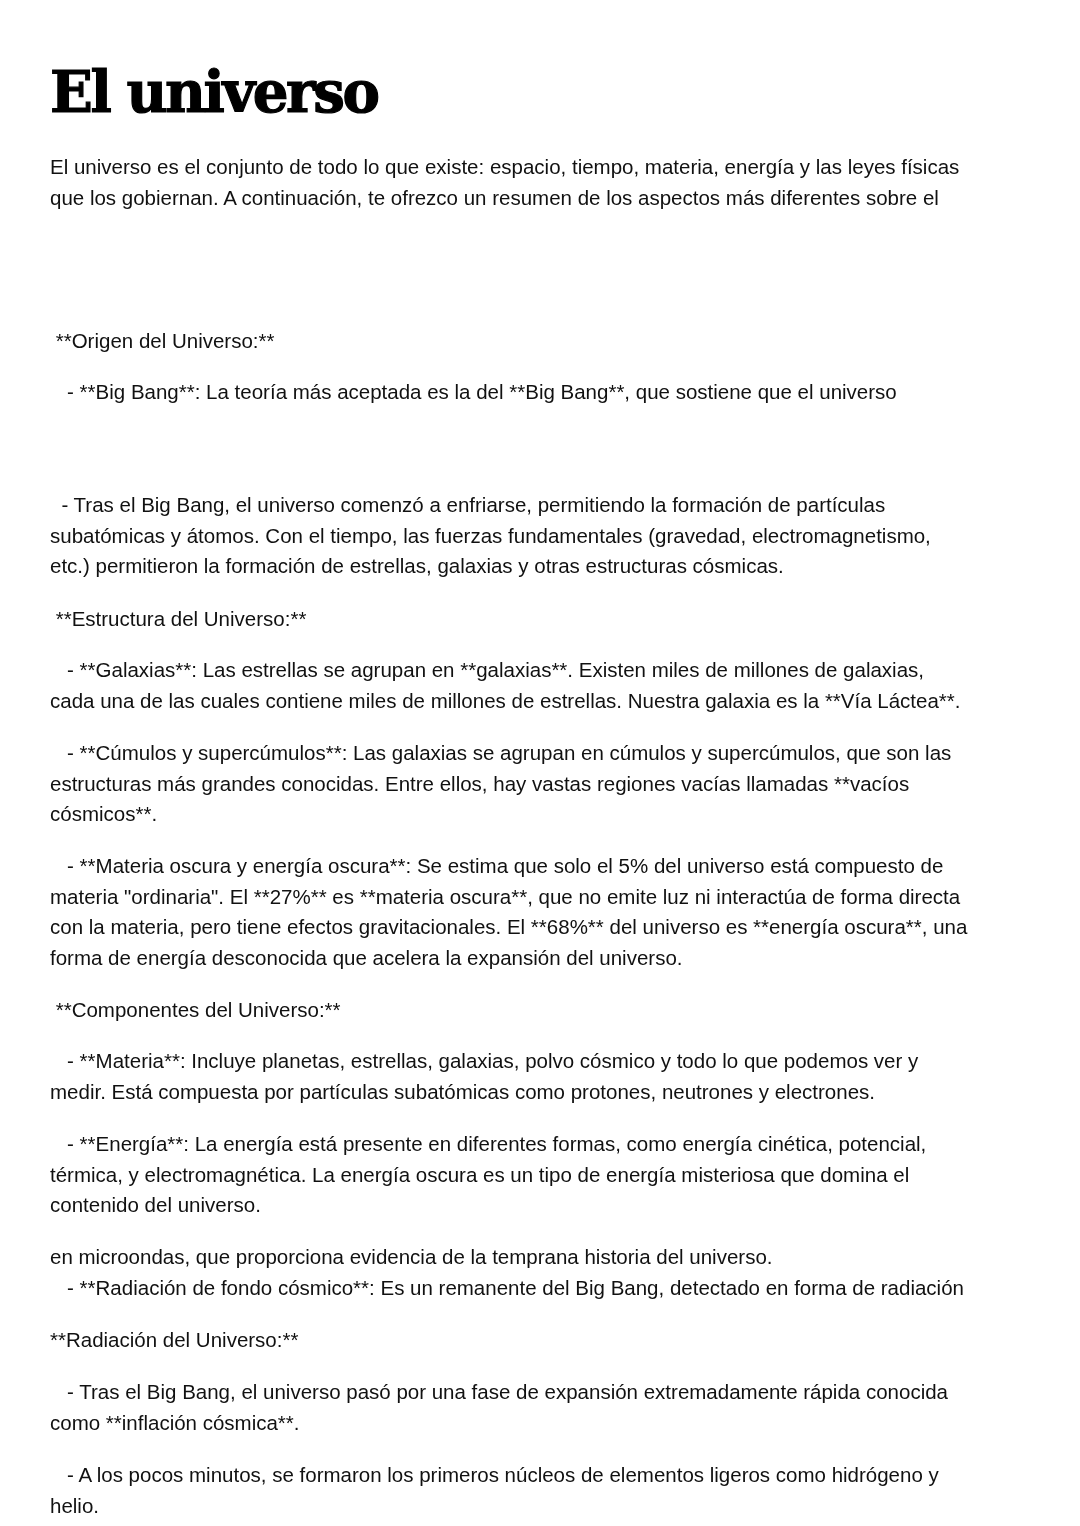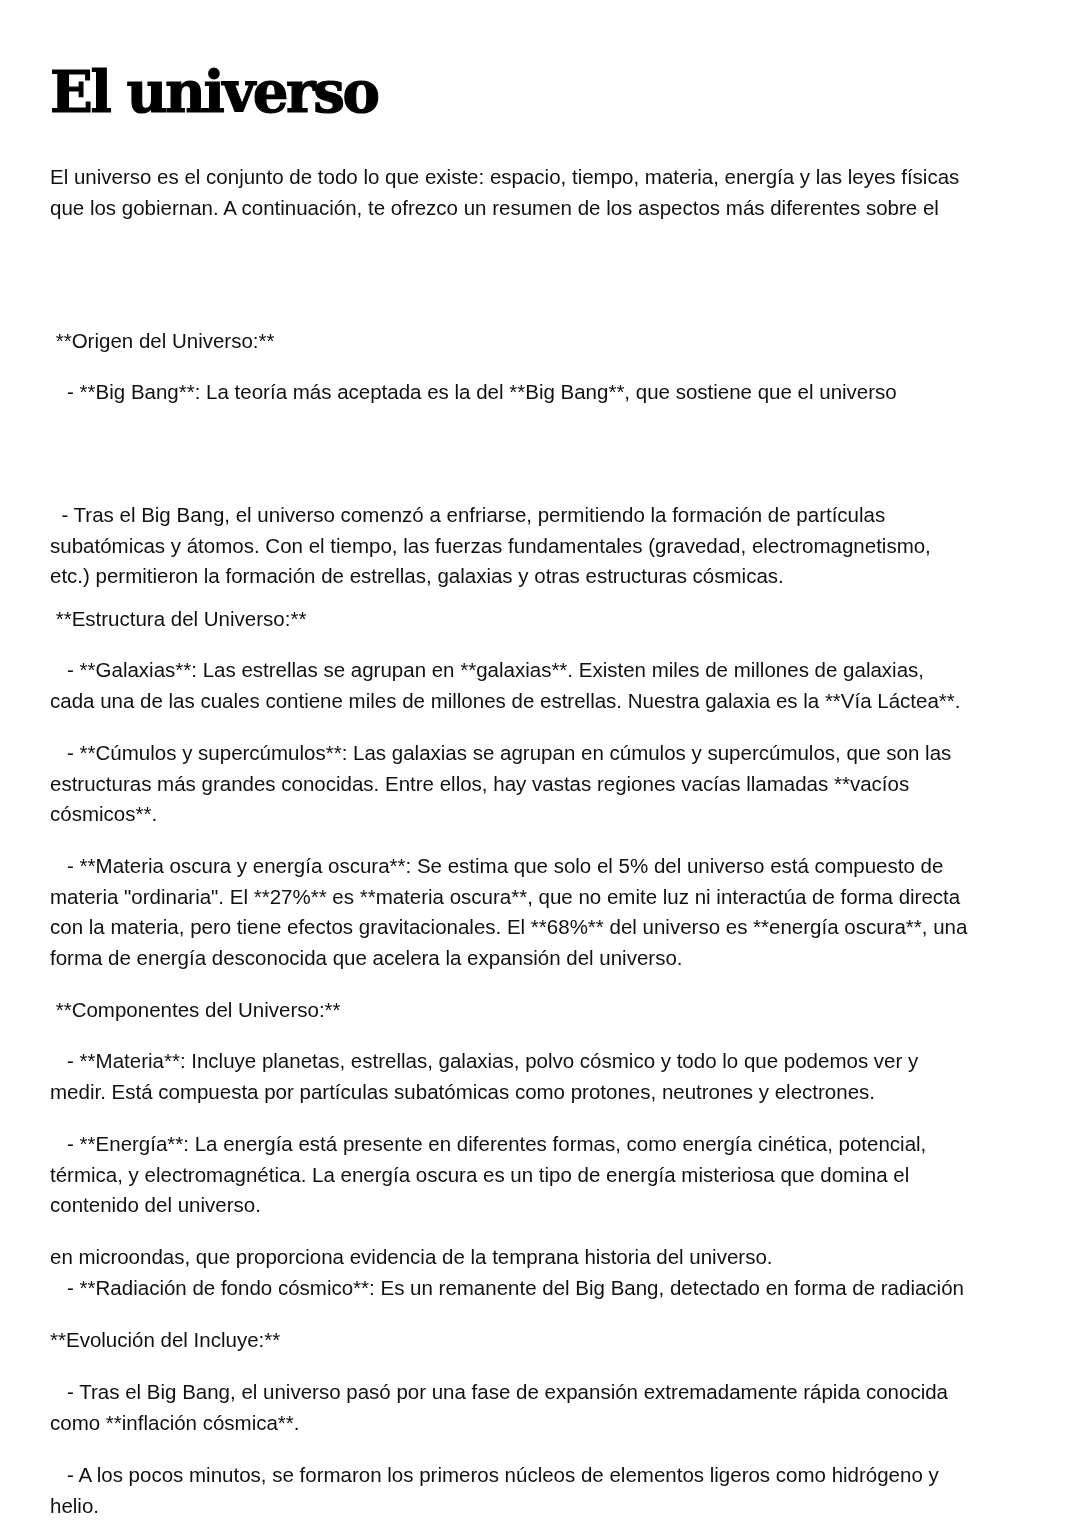--- a/index.html
+++ b/index.html
@@ -47,32 +47,32 @@
       white-space: nowrap;
     }
     .line { display: block; }
   </style>
 </head>
 <body>
 
 <div class="page">
   <h1 class="title">El universo</h1>
 
-  <p class="para" style="top:162px">
+  <p class="para" style="top:152px">
     <span class="line">El universo es el conjunto de todo lo que existe: espacio, tiempo, materia, energía y las leyes físicas</span>
     <span class="line">que los gobiernan. A continuación, te ofrezco un resumen de los aspectos más diferentes sobre el</span>
   </p>
 
   <p class="para" style="top:265px; white-space:pre">
     <span class="line"> **Origen del Universo:**</span>
   </p>
   <p class="para" style="top:316px; white-space:pre">
     <span class="line">   - **Big Bang**: La teoría más aceptada es la del **Big Bang**, que sostiene que el universo</span>
   </p>
-  <p class="para" style="top:439px; white-space:pre">
+  <p class="para" style="top:429px; white-space:pre">
     <span class="line">  - Tras el Big Bang, el universo comenzó a enfriarse, permitiendo la formación de partículas</span><span class="line">subatómicas y átomos. Con el tiempo, las fuerzas fundamentales (gravedad, electromagnetismo,</span><span class="line">etc.) permitieron la formación de estrellas, galaxias y otras estructuras cósmicas.</span>
   </p>
 
   <p class="para" style="top:543px; white-space:pre">
     <span class="line"> **Estructura del Universo:**</span>
   </p>
   <p class="para" style="top:594px; white-space:pre">
     <span class="line">   - **Galaxias**: Las estrellas se agrupan en **galaxias**. Existen miles de millones de galaxias,</span><span class="line">cada una de las cuales contiene miles de millones de estrellas. Nuestra galaxia es la **Vía Láctea**.</span>
   </p>
   <p class="para" style="top:677px; white-space:pre">
@@ -89,21 +89,21 @@
     <span class="line">   - **Materia**: Incluye planetas, estrellas, galaxias, polvo cósmico y todo lo que podemos ver y</span><span class="line">medir. Está compuesta por partículas subatómicas como protones, neutrones y electrones.</span>
   </p>
   <p class="para" style="top:1068px; white-space:pre">
     <span class="line">   - **Energía**: La energía está presente en diferentes formas, como energía cinética, potencial,</span><span class="line">térmica, y electromagnética. La energía oscura es un tipo de energía misteriosa que domina el</span><span class="line">contenido del universo.</span>
   </p>
   <p class="para" style="top:1181px; white-space:pre">
     <span class="line">en microondas, que proporciona evidencia de la temprana historia del universo.</span><span class="line">   - **Radiación de fondo cósmico**: Es un remanente del Big Bang, detectado en forma de radiación</span>
   </p>
 
   <p class="para" style="top:1264px; white-space:pre">
-    <span class="line">**Evolución del Incluye:**</span>
+    <span class="line">**Radiación del Universo:**</span>
   </p>
   <p class="para" style="top:1316px; white-space:pre">
     <span class="line">   - Tras el Big Bang, el universo pasó por una fase de expansión extremadamente rápida conocida</span><span class="line">como **inflación cósmica**.</span>
   </p>
   <p class="para" style="top:1399px; white-space:pre">
     <span class="line">   - A los pocos minutos, se formaron los primeros núcleos de elementos ligeros como hidrógeno y</span><span class="line">helio.</span>
   </p>
 </div>
 
 </body></html>

